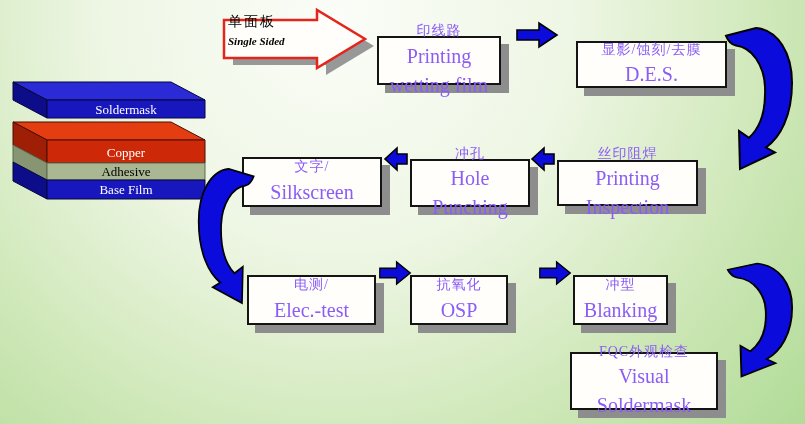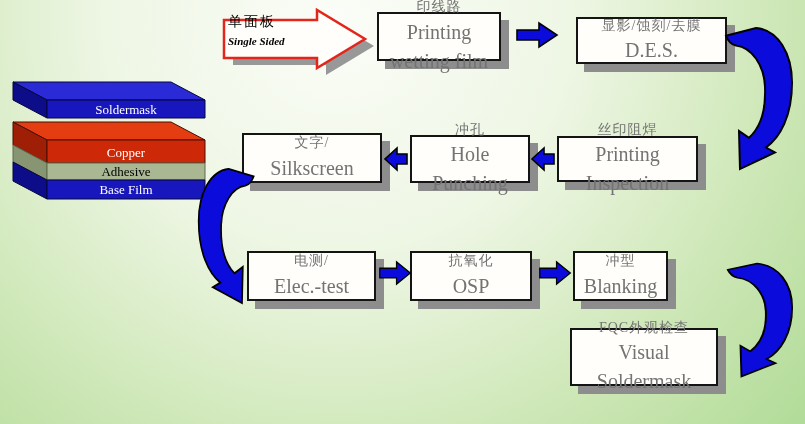--- a/index.html
+++ b/index.html
@@ -5,21 +5,21 @@
   html,body{margin:0;padding:0;}
   #stage{
     position:relative;width:805px;height:424px;overflow:hidden;
     background:radial-gradient(circle at 42% 4%, #fbfdf8 0%, #eef6e4 38%, #cde7b6 72%, #a9d88f 108%);
     font-family:"Liberation Serif","DejaVu Serif",serif;
   }
   .pbox{
     position:absolute;background:#fffefb;border:2px solid #141414;
     box-shadow:8px 8px 0 #8d8d8d;
     display:flex;flex-direction:column;align-items:center;justify-content:center;
-    text-align:center;color:#737373;line-height:1.45;box-sizing:border-box;
+    text-align:center;color:#8b5cf6;line-height:1.45;box-sizing:border-box;margin-top:24px;
   }
   .pbox .zh{font-size:14px;letter-spacing:1px;}
   .pbox .en{font-size:20px;}
   .abs{position:absolute;}
   .titletext{
     position:absolute;left:228px;top:13px;width:112px;text-align:left;color:#000;
   }
   .titletext .zh{font-size:14px;letter-spacing:2px;}
   .titletext .en{font-size:11px;font-style:italic;font-weight:bold;margin-top:4px;}
   svg{display:block;overflow:visible;}
@@ -86,21 +86,21 @@
   </div>
   <div class="pbox" style="left:410px;top:135px;width:120px;height:48px">
     <div class="zh">冲孔</div>
     <div class="en">Hole Punching</div>
   </div>
 
   <div class="pbox" style="left:247px;top:251px;width:129px;height:50px">
     <div class="zh">电测/</div>
     <div class="en">Elec.-test</div>
   </div>
-  <div class="pbox" style="left:410px;top:251px;width:122px;height:50px">
+  <div class="pbox" style="left:410px;top:251px;width:98px;height:50px">
     <div class="zh">抗氧化</div>
     <div class="en">OSP</div>
   </div>
   <div class="pbox" style="left:573px;top:251px;width:95px;height:50px">
     <div class="zh">冲型</div>
     <div class="en">Blanking</div>
   </div>
 
   <div class="pbox" style="left:570px;top:328px;width:148px;height:58px">
     <div class="zh">FQC外观检查</div>

